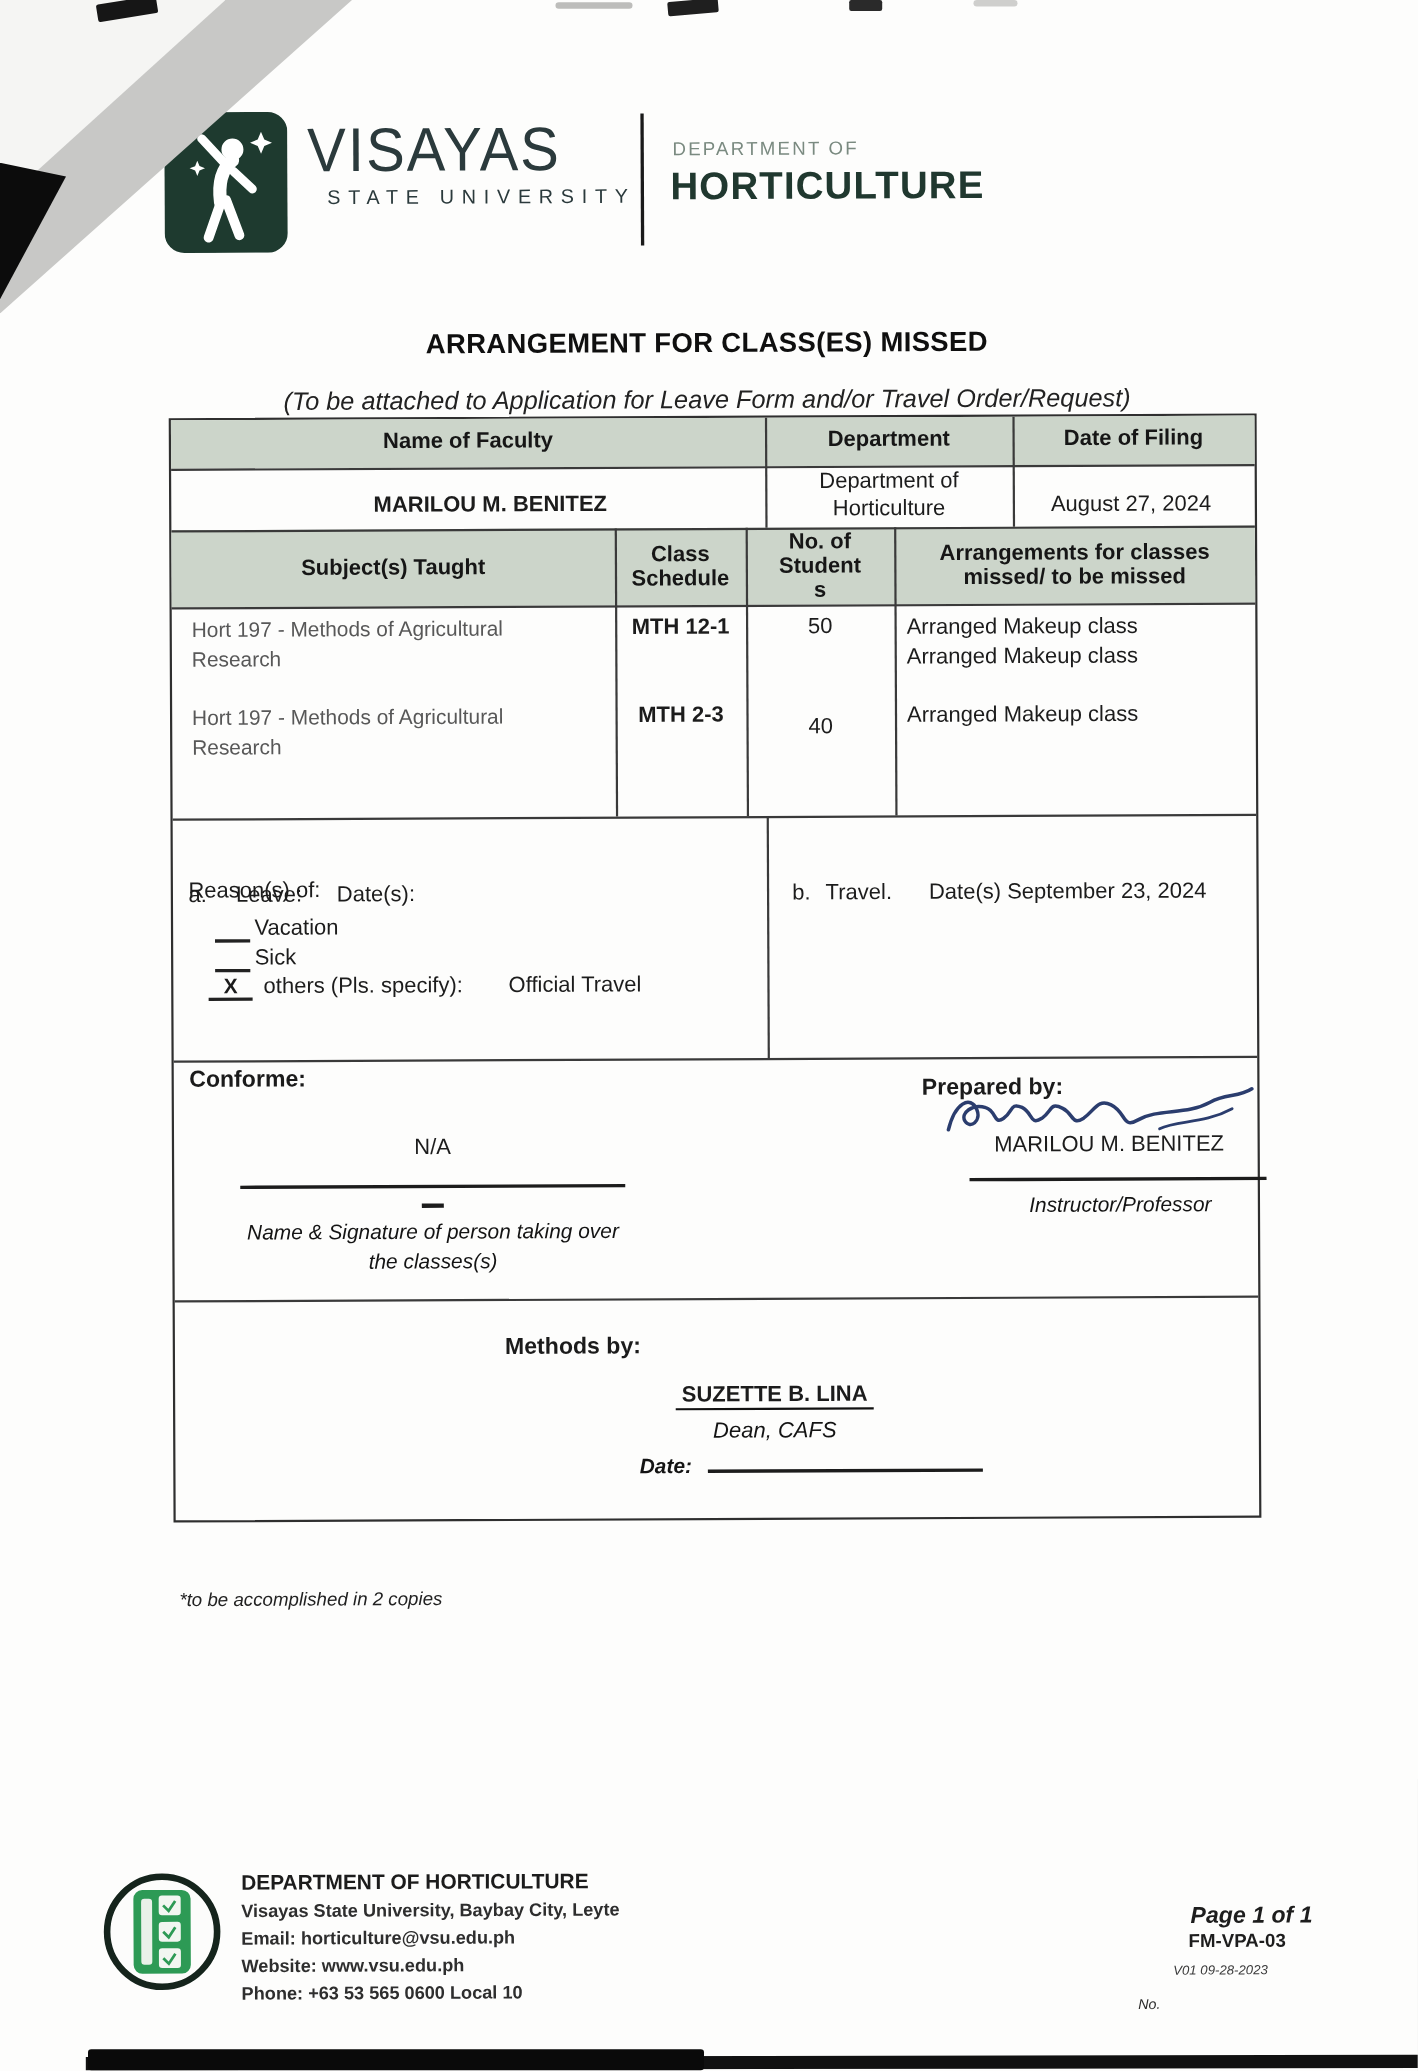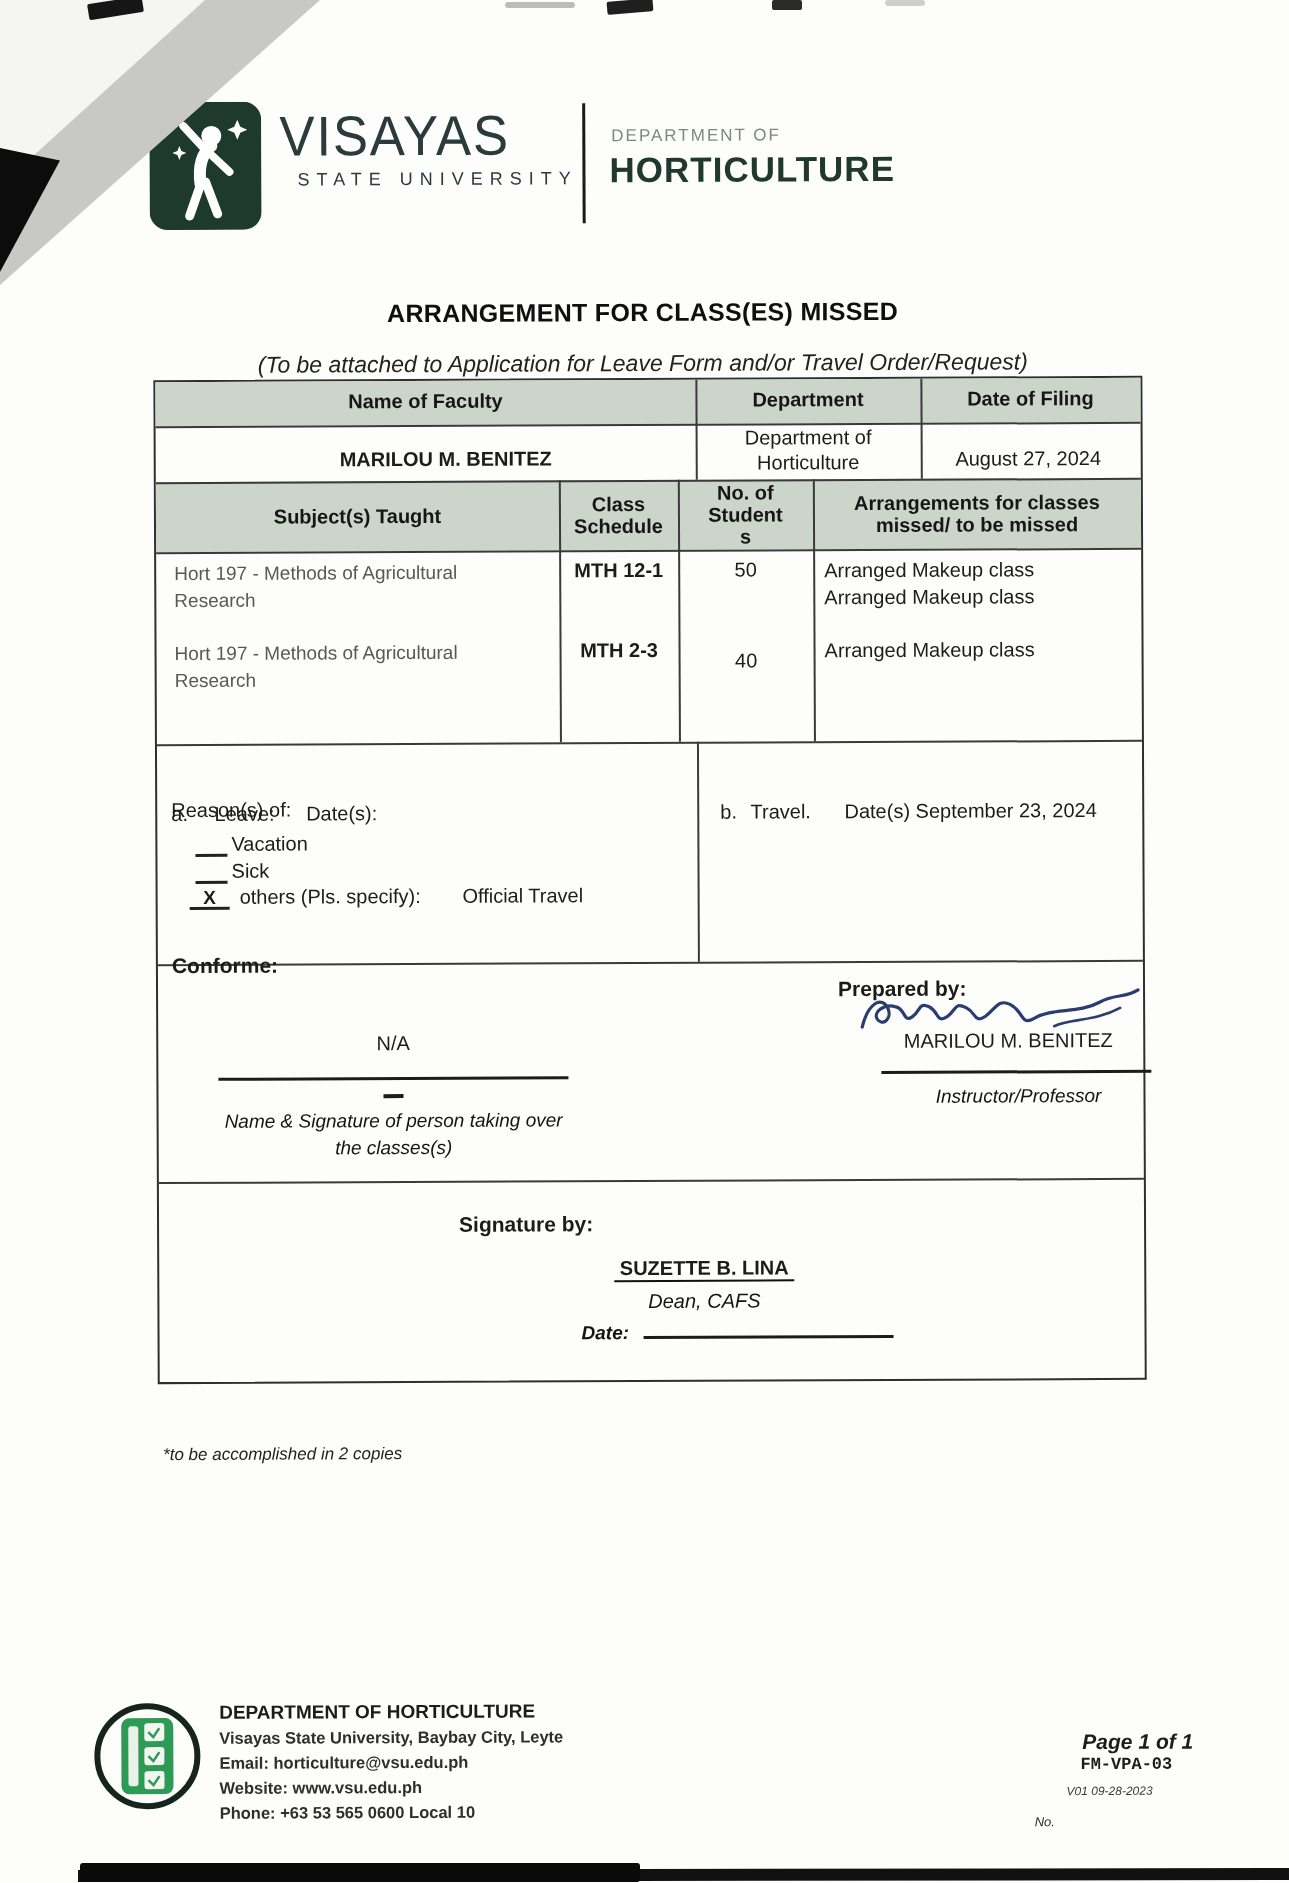--- a/index.html
+++ b/index.html
@@ -136,39 +136,39 @@
       <div class="abs td" style="left:32px;top:503px;">
         <span class="mark" style="min-width:40px;">X</span><span style="margin-left:6px;">others (Pls. specify):</span>
         <span style="margin-left:36px;">Official Travel</span>
       </div>
       <div class="abs td" style="left:563px;top:420px;">
         <span>b.</span>
         <span style="margin-left:8px;">Travel.</span>
         <span style="margin-left:28px;">Date(s) September 23, 2024</span>
       </div>
 
-      <div class="abs big" style="left:14px;top:572px;">Conforme:</div>
+      <div class="abs big" style="left:14px;top:588px;">Conforme:</div>
       <div class="abs td ctr" style="left:60px;top:650px;width:350px;">N/A</div>
       <div class="abs sigline" style="left:60px;top:696px;width:350px;"></div>
       <div class="abs" style="left:225px;top:713px;width:20px;height:4px;background:#1c1c1c;"></div>
       <div class="abs cap ctr pre" style="left:25px;top:726px;width:420px;">Name &amp; Signature of person taking over
 the classes(s)</div>
 
       <div class="abs big" style="left:680px;top:598px;">Prepared by:</div>
       <div class="abs" style="left:690px;top:590px;width:300px;height:78px;z-index:5;">
         <svg width="300" height="78" viewBox="0 0 300 78">
           <path d="M14 58 C 20 34, 34 26, 40 40 C 44 50, 34 58, 29 50 C 25 43, 36 34, 48 38 C 58 41, 55 54, 64 48 C 73 42, 70 33, 81 38 C 91 43, 88 55, 99 48 C 109 41, 106 33, 118 39 C 128 44, 126 55, 137 48 C 147 41, 150 30, 162 36 C 176 43, 172 58, 186 50 C 205 39, 230 46, 252 34 C 266 26, 278 30, 290 22" stroke="#2b3d6e" stroke-width="3.2" fill="none" stroke-linecap="round"></path>
           <path d="M206 58 C 222 50, 246 54, 272 40" stroke="#2b3d6e" stroke-width="2.6" fill="none" stroke-linecap="round"></path>
         </svg>
       </div>
       <div class="abs td ctr" style="left:700px;top:650px;width:300px;">MARILOU M. BENITEZ</div>
       <div class="abs sigline" style="left:723px;top:692px;width:270px;"></div>
       <div class="abs cap ctr" style="left:730px;top:704px;width:260px;">Instructor/Professor</div>
 
-      <div class="abs big" style="left:300px;top:832px;">Signature by:</div>
+      <div class="abs big" style="left:300px;top:832px;">Methods by:</div>
       <div class="abs td ctr" style="left:395px;top:876px;width:300px;">
         <span class="uline" style="font-weight:700;">SUZETTE B. LINA</span>
       </div>
       <div class="abs cap ctr" style="left:395px;top:908px;width:300px;font-size:20px;">Dean, CAFS</div>
       <div class="abs" style="left:422px;top:938px;">
         <span class="cap" style="font-size:19px;font-weight:bold;">Date:</span>
         <span style="display:inline-block;width:250px;border-bottom:3px solid #1c1c1c;height:18px;margin-left:10px;"></span>
       </div>
     </div>
 
@@ -187,21 +187,21 @@
         <path d="M56 80 l5 5 6 -9" stroke="#2d9a55" stroke-width="2.5" fill="none"></path>
       </svg>
     </div>
     <div class="abs fdept" style="left:215px;top:1700px;">DEPARTMENT OF HORTICULTURE</div>
     <div class="abs fline" style="left:215px;top:1727px;">Visayas State University, Baybay City, Leyte</div>
     <div class="abs fline" style="left:215px;top:1752px;">Email: horticulture@vsu.edu.ph</div>
     <div class="abs fline" style="left:215px;top:1777px;">Website: www.vsu.edu.ph</div>
     <div class="abs fline" style="left:215px;top:1802px;">Phone: +63 53 565 0600 Local 10</div>
 
     <div class="abs pginfo" style="left:1078px;top:1732px;font-size:21px;font-style:italic;font-weight:700;">Page 1 of 1</div>
-    <div class="abs pginfo" style="left:1076px;top:1757px;font-size:17px;font-weight:700;font-family:Liberation Mono, monospace;">FM-VPA-03</div>
+    <div class="abs pginfo" style="left:1076px;top:1757px;font-size:17px;font-weight:700;">FM-VPA-03</div>
     <div class="abs" style="left:1062px;top:1786px;font-size:12px;font-style:italic;color:#3a3a3a;">V01 09-28-2023</div>
     <div class="abs" style="left:1030px;top:1816px;font-size:13px;font-style:italic;color:#2c2c2c;">No.</div>
   </div>
 
   <div class="art" style="left:0;top:0;width:320px;height:285px;background:#c8c8c6;clip-path:polygon(0 0,100% 0,0 100%);"></div>
   <div class="art" style="left:0;top:0;width:205px;height:186px;background:#f5f5f3;clip-path:polygon(0 0,100% 0,0 100%);"></div>
   <div class="art" style="left:0;top:148px;width:60px;height:124px;background:#0c0c0c;clip-path:polygon(0 0,100% 10%,0 100%);"></div>
   <div class="art" style="left:88px;top:0;width:55px;height:16px;background:#161616;transform:rotate(-9deg);border-radius:2px;"></div>
   <div class="art" style="left:607px;top:0;width:46px;height:13px;background:#1f1f1f;transform:rotate(-5deg);border-radius:2px;"></div>
   <div class="art" style="left:772px;top:0;width:30px;height:10px;background:#2a2a2a;border-radius:2px;"></div>

